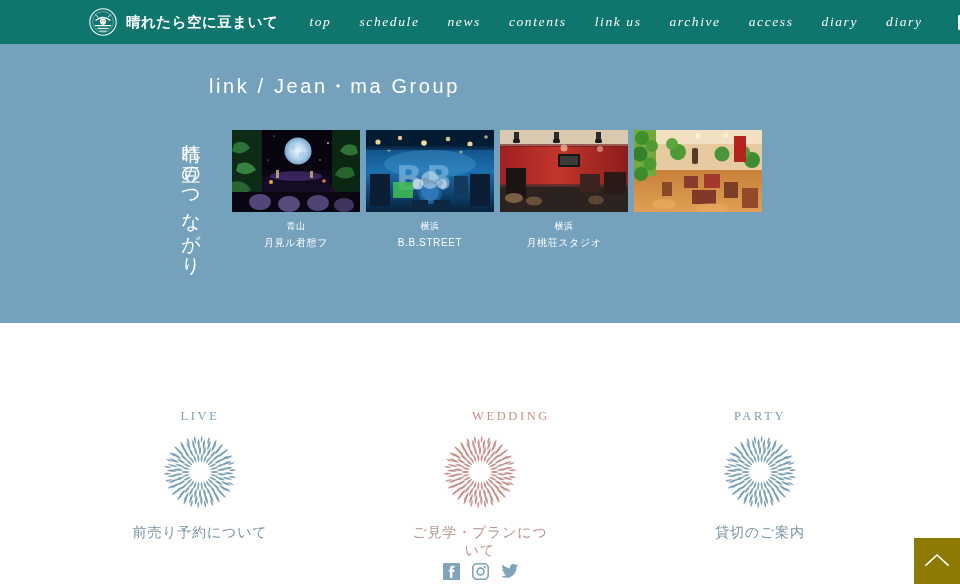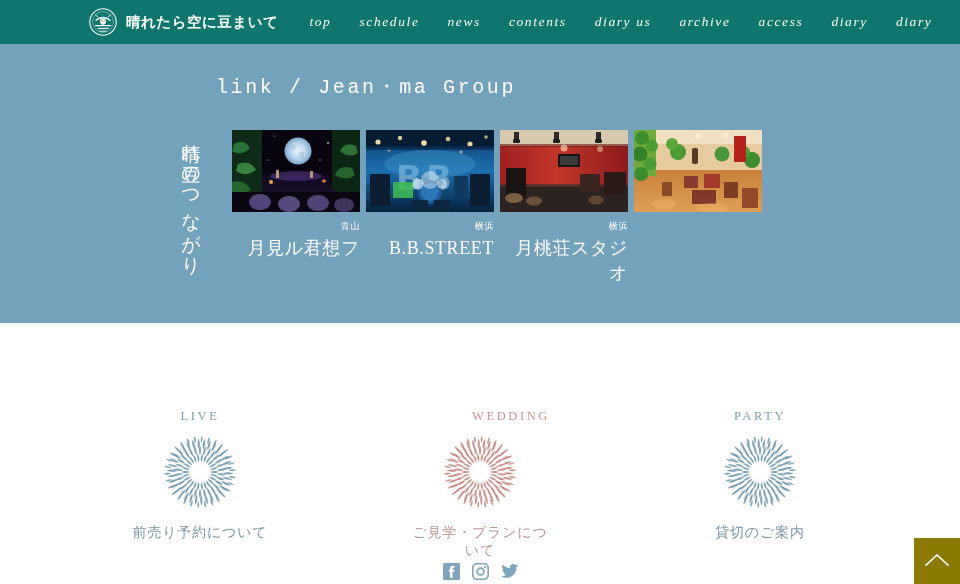--- a/index.html
+++ b/index.html
@@ -92,26 +92,26 @@
   .hero {
     position: absolute;
     top: 44px; left: 0;
     width: 960px;
     height: 279px;
     background: #74a2bc;
   }
 
   .hero-title {
     position: absolute;
-    left: 216px;
+    left: 209px;
     top: 29px;
     color: #ffffff;
     font-size: 20px;
     letter-spacing: 2.6px;
-    font-family: Liberation Mono, monospace;
+    font-family: Liberation Sans, sans-serif;
     white-space: nowrap;
   }
 
   .vertical-label {
     position: absolute;
     left: 176px;
     top: 85px;
     width: 28px;
     color: #ffffff;
     font-size: 19px;
@@ -137,27 +137,27 @@
     width: 128px;
     height: 82px;
     position: relative;
     overflow: hidden;
     background: #111;
     display: block;
   }
   .thumb svg { display:block; width:128px; height:82px; }
 
   .card-caption {
-    text-align: right;
+    text-align: center;
     margin-top: 8px;
     color: #ffffff;
-    font-family: Liberation Serif, serif;
+    font-family: Liberation Sans, sans-serif;
   }
   .cap-area { font-size: 9px; letter-spacing: 0.6px; display:block; line-height:1.5; }
-  .cap-name { font-size: 18px; letter-spacing: 0.6px; display:block; margin-top: 2px; line-height:1.4; }
+  .cap-name { font-size: 10px; letter-spacing: 0.6px; display:block; margin-top: 2px; line-height:1.4; }
 
   
   .promos {
     position: absolute;
     top: 323px; left: 0;
     width: 960px;
     height: 210px;
     display: flex;
     justify-content: center;
     align-items: flex-start;
@@ -244,21 +244,21 @@
         </svg>
       </span>
       <span class="brand-text">晴れたら空に豆まいて</span>
     </div>
 
     <nav class="nav">
       <a href="#">top</a>
       <a href="#">schedule</a>
       <a href="#">news</a>
       <a href="#">contents</a>
-      <a href="#">diary us</a>
+      <a href="#">link us</a>
       <a href="#">archive</a>
       <a href="#">access</a>
       <a href="#">diary</a>
       <a href="#">diary</a>
     </nav>
 
     <div class="header-social">
       <span class="sico">
         <svg viewBox="0 0 16 16" width="15" height="15" aria-hidden="true">
           <rect x="0" y="0" width="16" height="16" rx="1.2" fill="#ffffff"></rect>

